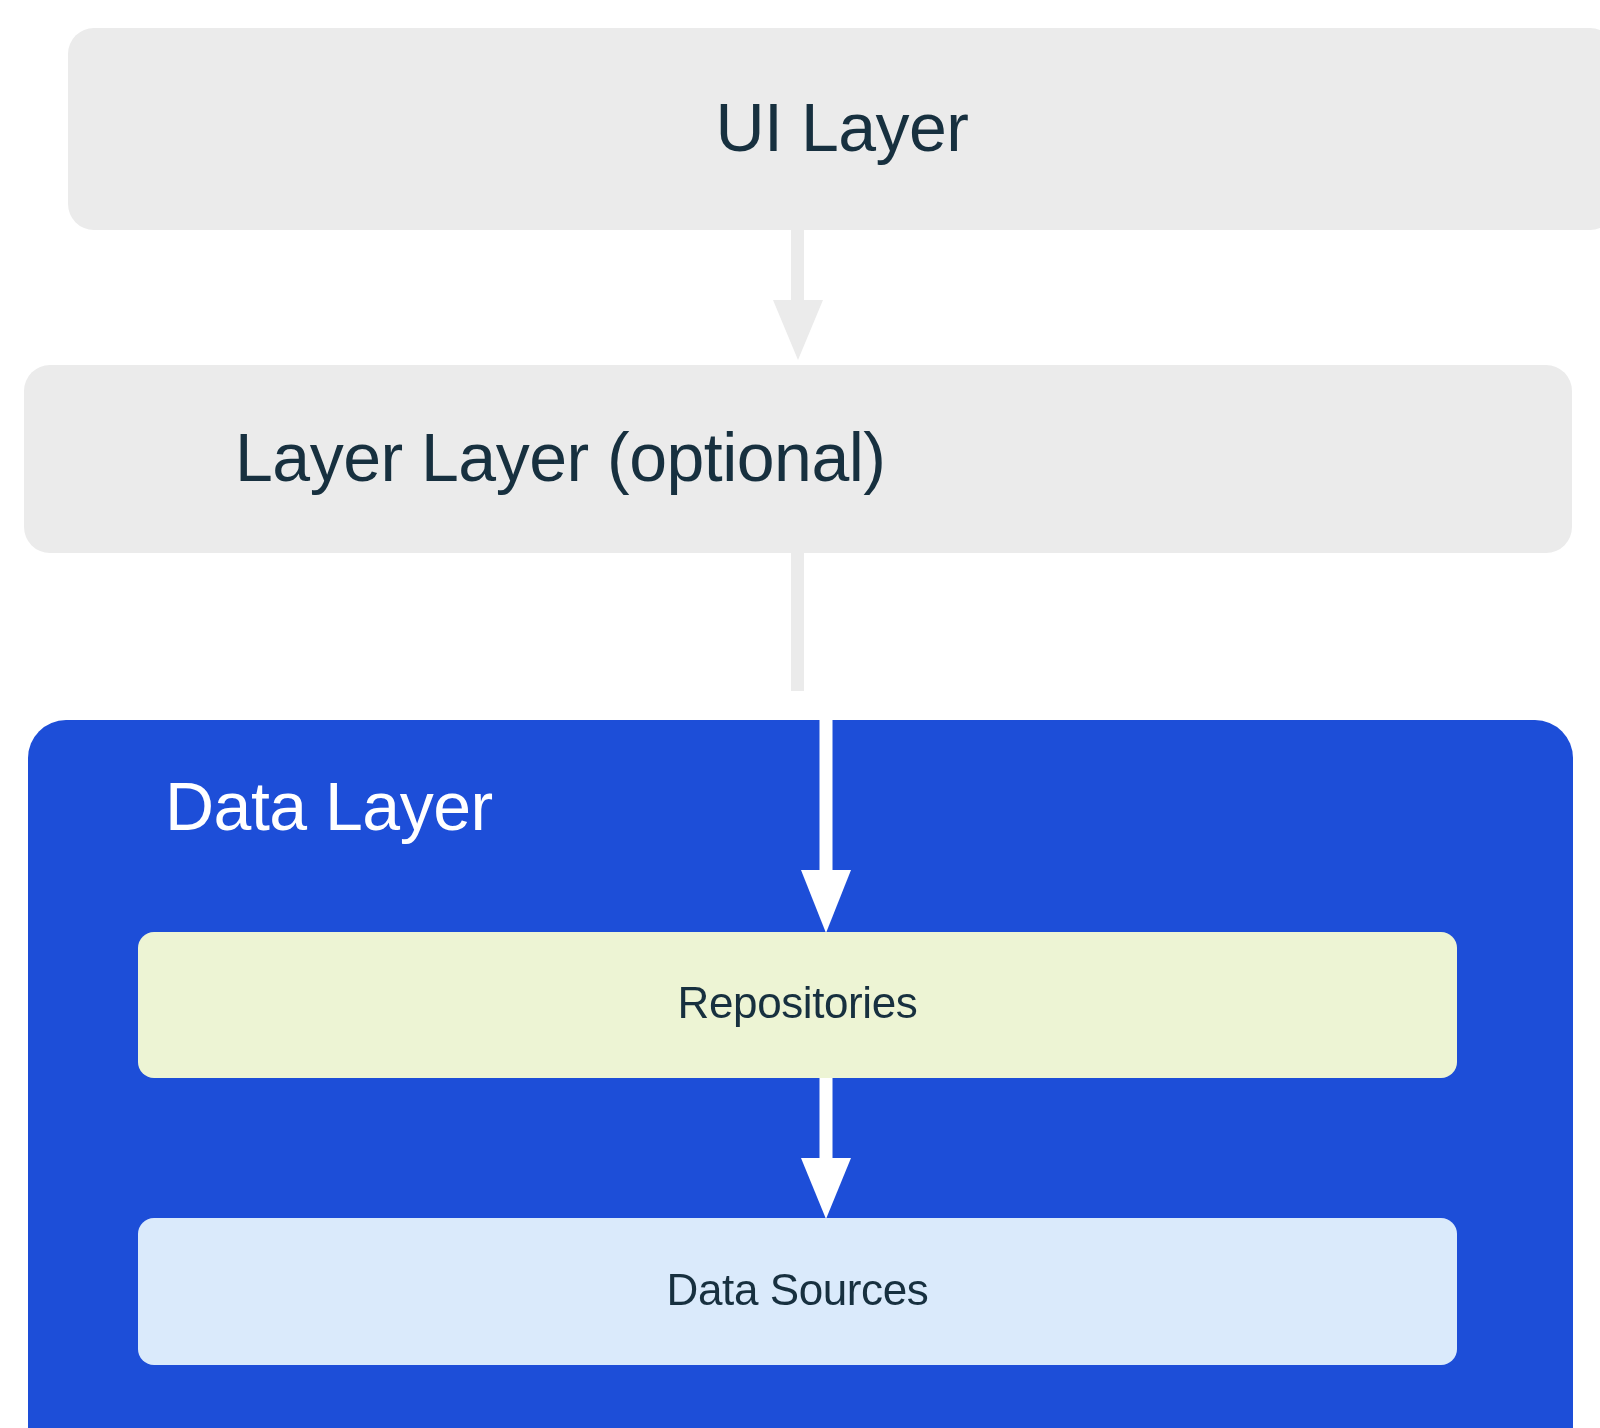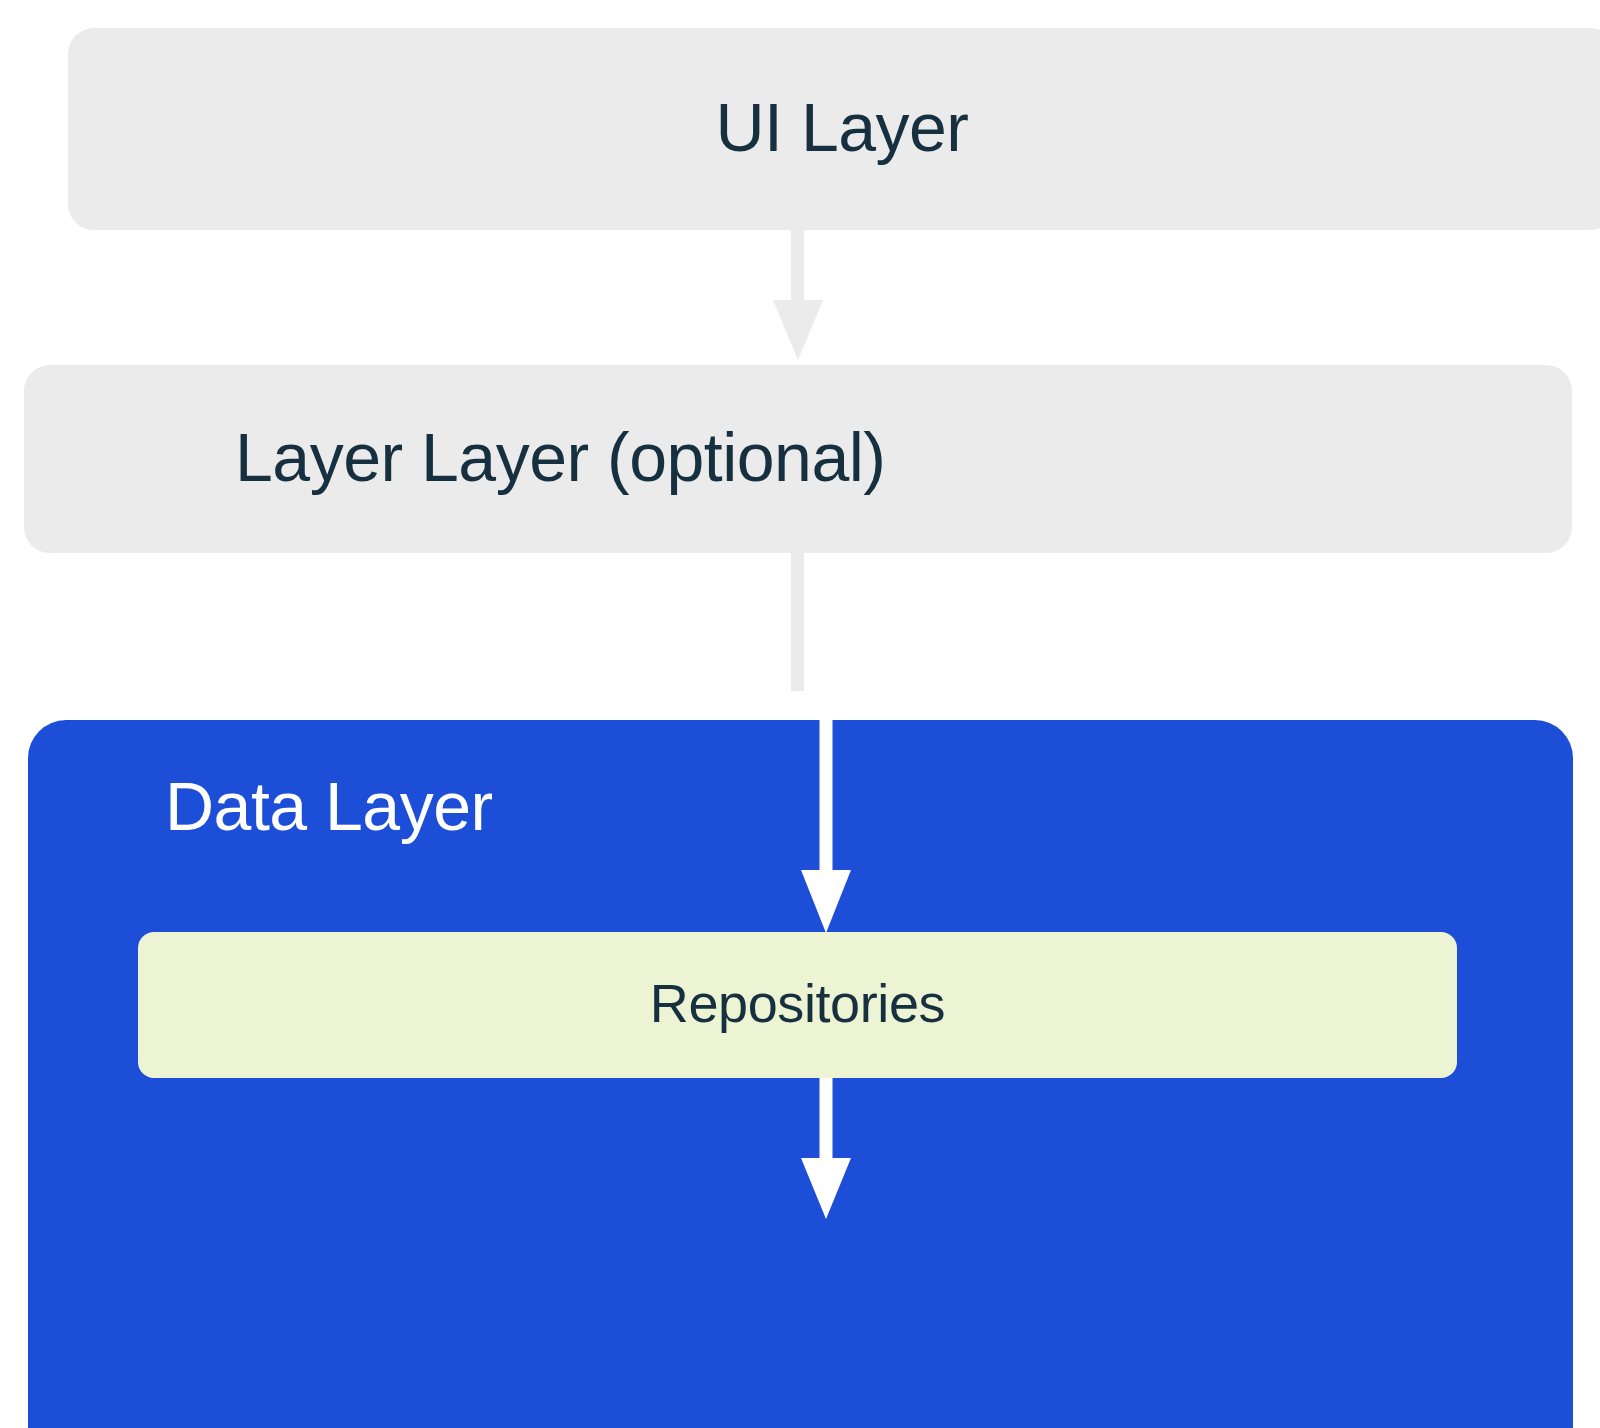--- a/index.html
+++ b/index.html
@@ -97,21 +97,21 @@
   .inner-box {
     position: absolute;
     box-sizing: border-box;
     display: flex;
     align-items: center;
     justify-content: center;
     border-radius: 16px;
   }
   .inner-label {
     color: #17303f;
-    font-size: 54px;
+    font-size: 44px;
     letter-spacing: -0.4px;
     line-height: 1;
     white-space: nowrap;
     transform: translateY(-2px);
   }
 
   #repositories-box {
     left: 110px;
     top: 212px;
     width: 1319px;
@@ -242,16 +242,19 @@
 
     <div class="inner-box" id="repositories-box">
       <span class="inner-label">Repositories</span>
     </div>
 
     <div class="arrow" id="arrow-repositories-to-data-sources">
       <div class="arrow-stem"></div>
       <div class="arrow-head"></div>
     </div>
 
+    <div class="inner-box" id="data-sources-box">
+      <span class="inner-label">Data Sources</span>
+    </div>
 
   </div>
 
 </div>
 
 </body></html>

